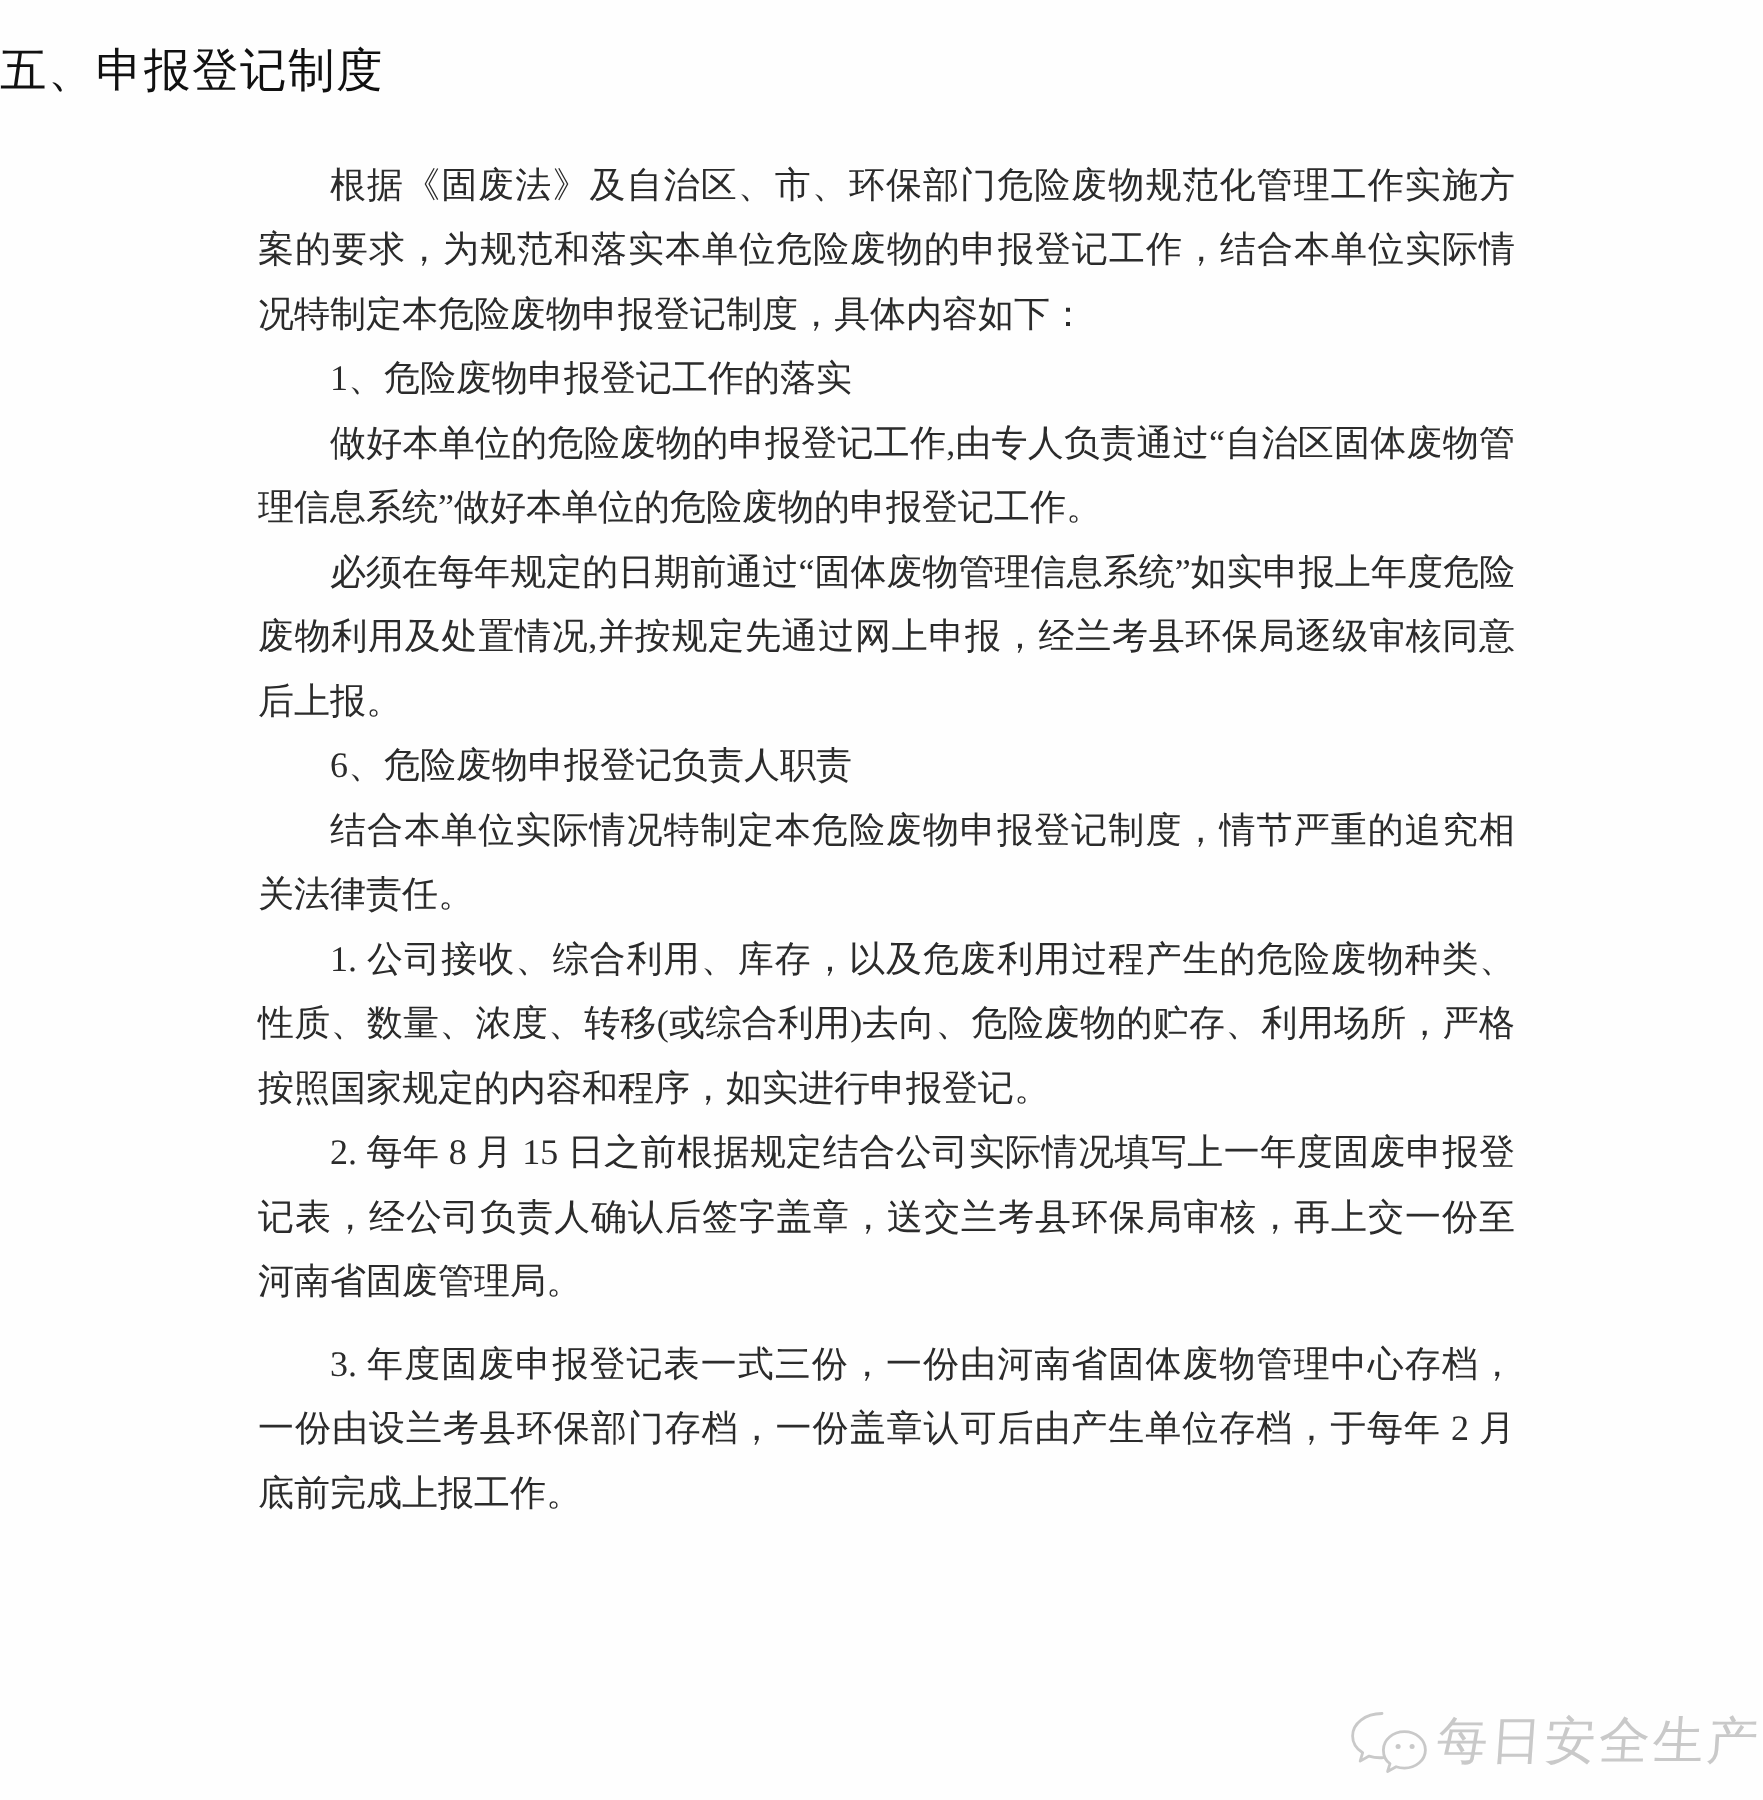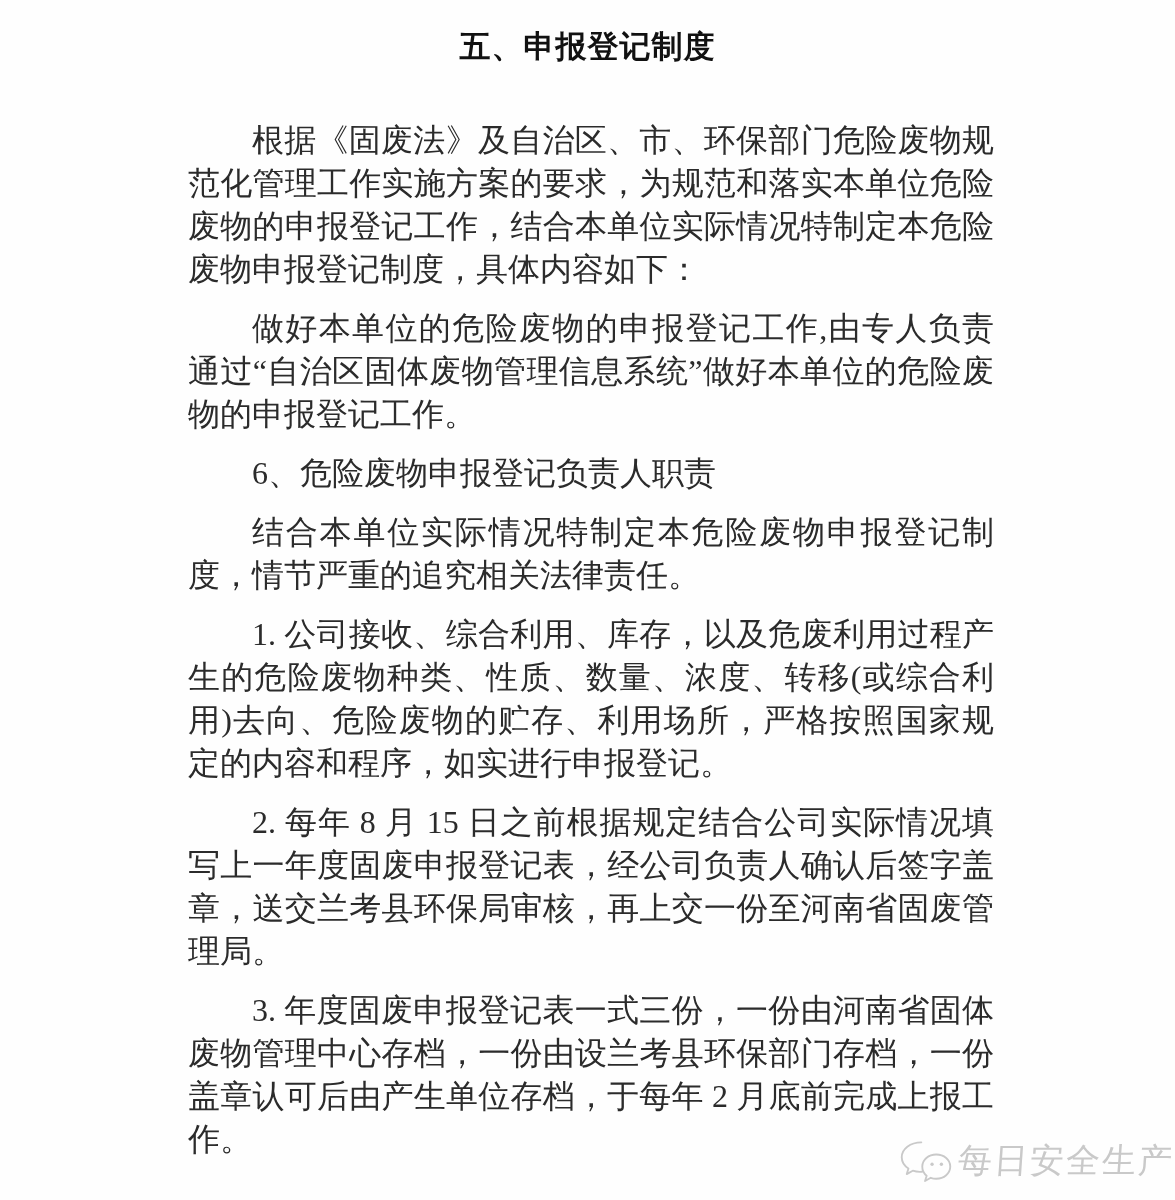--- a/index.html
+++ b/index.html
@@ -14,37 +14,36 @@
     overflow: hidden;
     font-family: "Liberation Serif", "DejaVu Serif", serif;
   }
   .page {
     position: absolute;
     inset: 0;
     background: #fefefe;
   }
   .title {
     margin: 26px 0 0 0;
-    text-align: center;
     font-size: 31px;
-    font-weight: bold;
+    font-weight: normal;
     color: #111111;
     letter-spacing: 1px;
     font-family: "Liberation Serif", "DejaVu Serif", serif;
   }
   .content {
     position: absolute;
     top: 103px;
     left: 172px;
     width: 838px;
     color: #2b2b2b;
   }
   .para {
-    margin: 16px;
-    font-size: 32px;
+    margin: 0;
+    font-size: 24px;
     line-height: 43px;
     text-align: justify;
     text-indent: 2em;
     word-break: break-all;
   }
   
   .content p:nth-of-type(9)  { margin-top: 12px; }
   .content p:nth-of-type(11) { margin-top: 23px; }
 
   .watermark {
@@ -73,24 +72,26 @@
 <body>
 
 <div class="page">
 
   <h1 class="title">五、申报登记制度</h1>
 
   <div class="content">
 
       <p class="para">根据《固废法》及自治区、市、环保部门危险废物规范化管理工作实施方案的要求，为规范和落实本单位危险废物的申报登记工作，结合本单位实际情况特制定本危险废物申报登记制度，具体内容如下：</p>
 
+      <p class="para">1、危险废物申报登记工作的落实</p>
 
       <p class="para">做好本单位的危险废物的申报登记工作,由专人负责通过“自治区固体废物管理信息系统”做好本单位的危险废物的申报登记工作。</p>
 
 
+      <p class="para">必须在每年规定的日期前通过“固体废物管理信息系统”如实申报上年度危险废物利用及处置情况,并按规定先通过网上申报，经兰考县环保局逐级审核同意后上报。</p>
 
       <p class="para">6、危险废物申报登记负责人职责</p>
 
 
       <p class="para">结合本单位实际情况特制定本危险废物申报登记制度，情节严重的追究相关法律责任。</p>
 
       <p class="para">1. 公司接收、综合利用、库存，以及危废利用过程产生的危险废物种类、性质、数量、浓度、转移(或综合利用)去向、危险废物的贮存、利用场所，严格按照国家规定的内容和程序，如实进行申报登记。</p>
 
       <p class="para">2. 每年 8 月 15 日之前根据规定结合公司实际情况填写上一年度固废申报登记表，经公司负责人确认后签字盖章，送交兰考县环保局审核，再上交一份至河南省固废管理局。</p>
 

